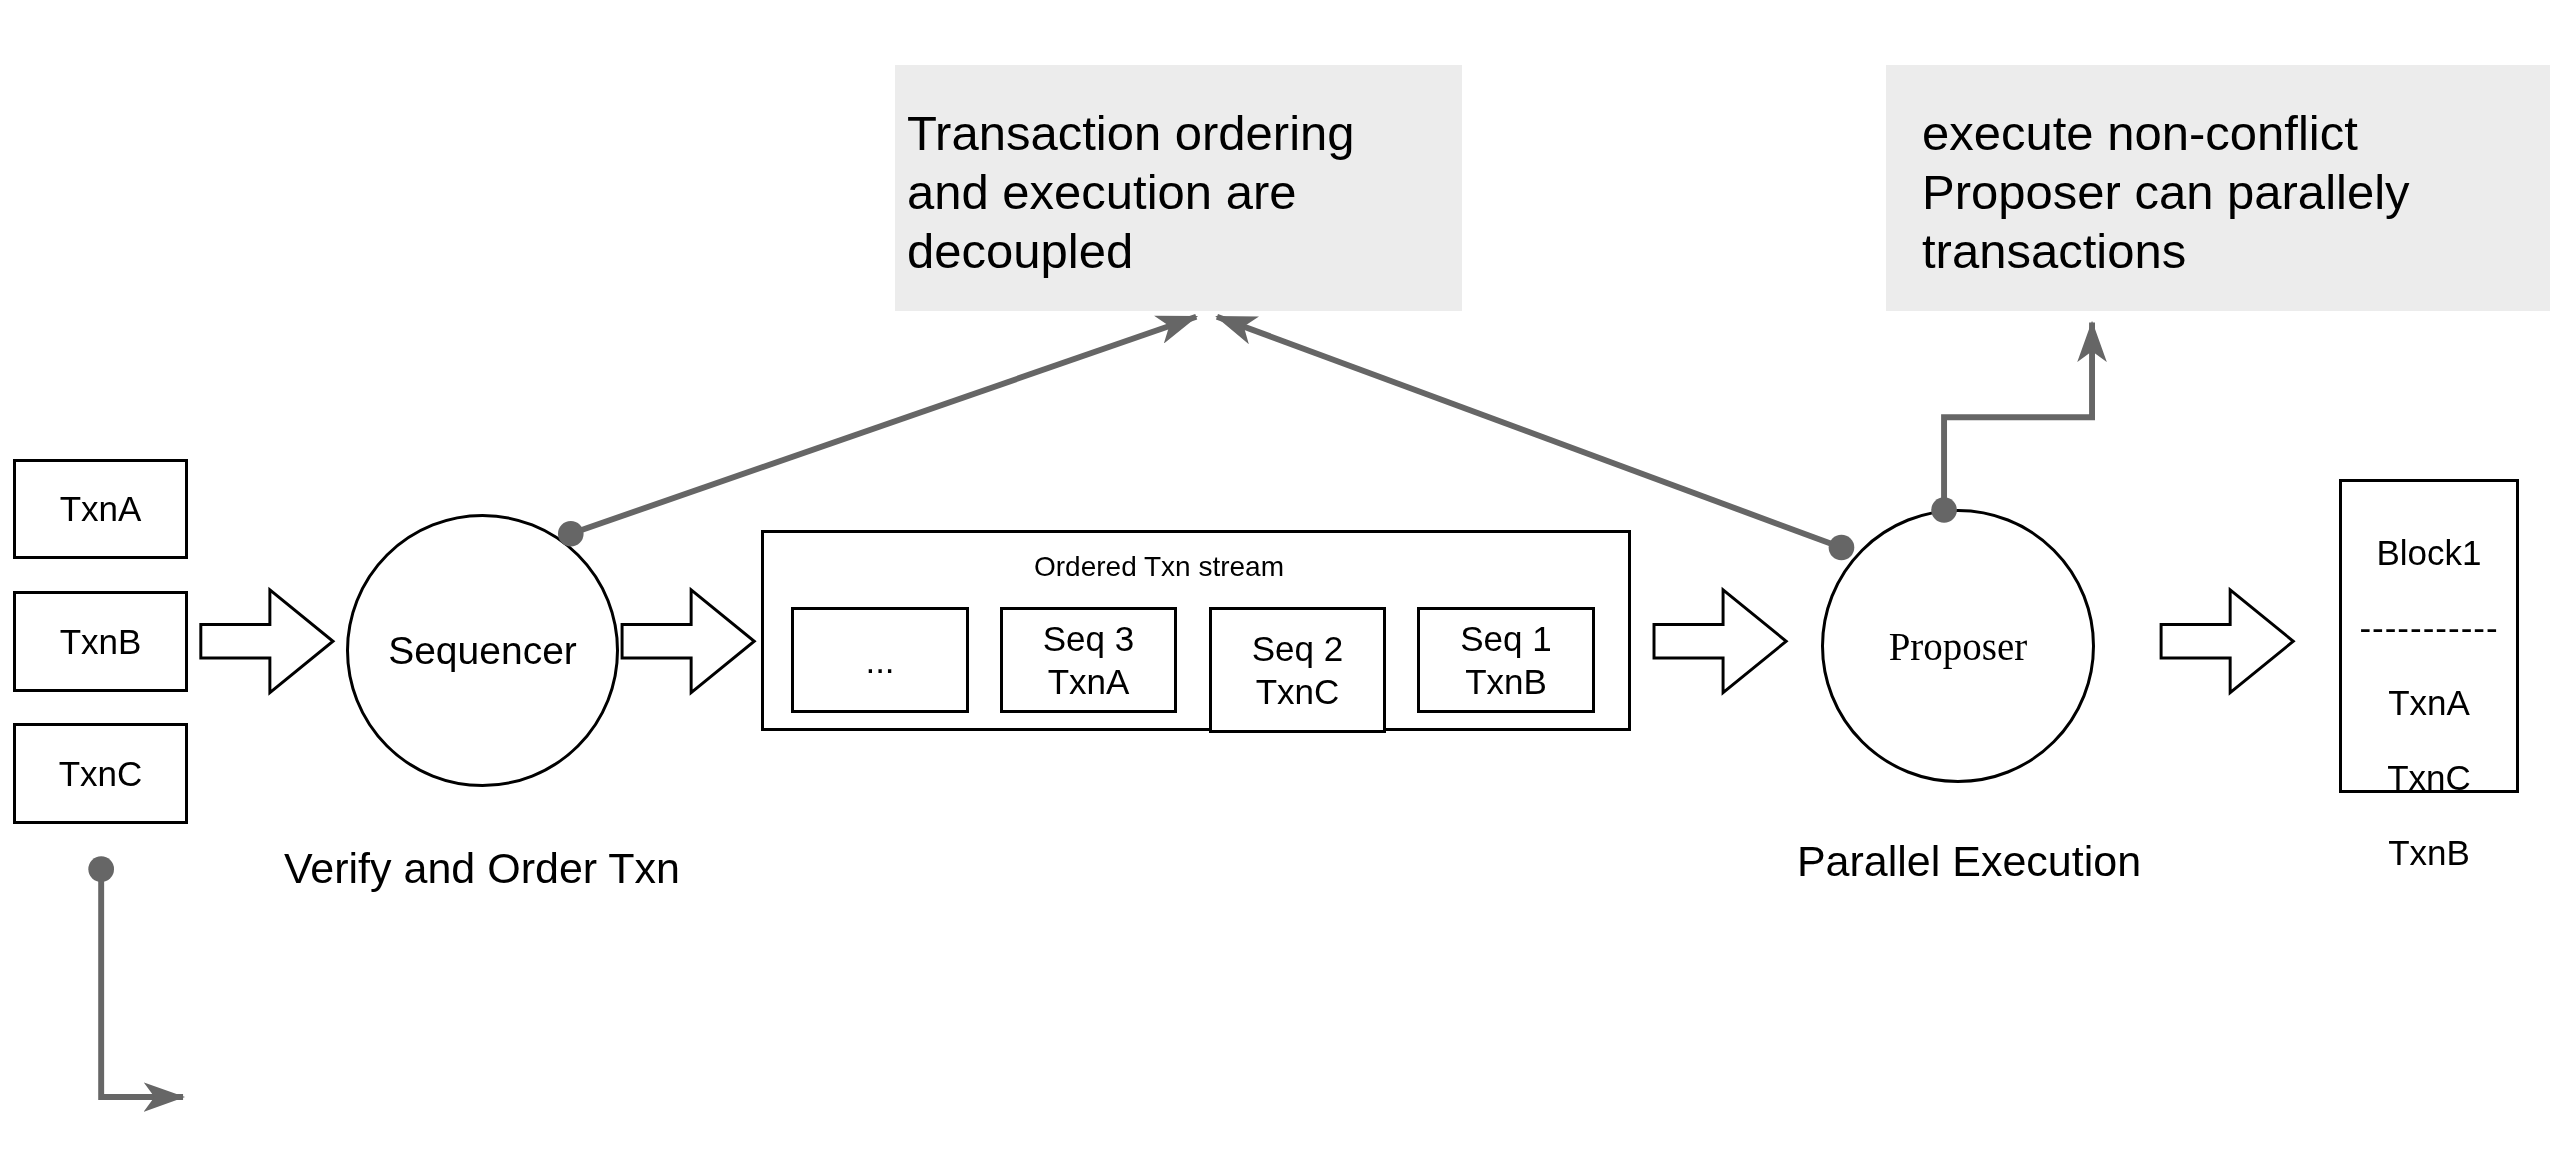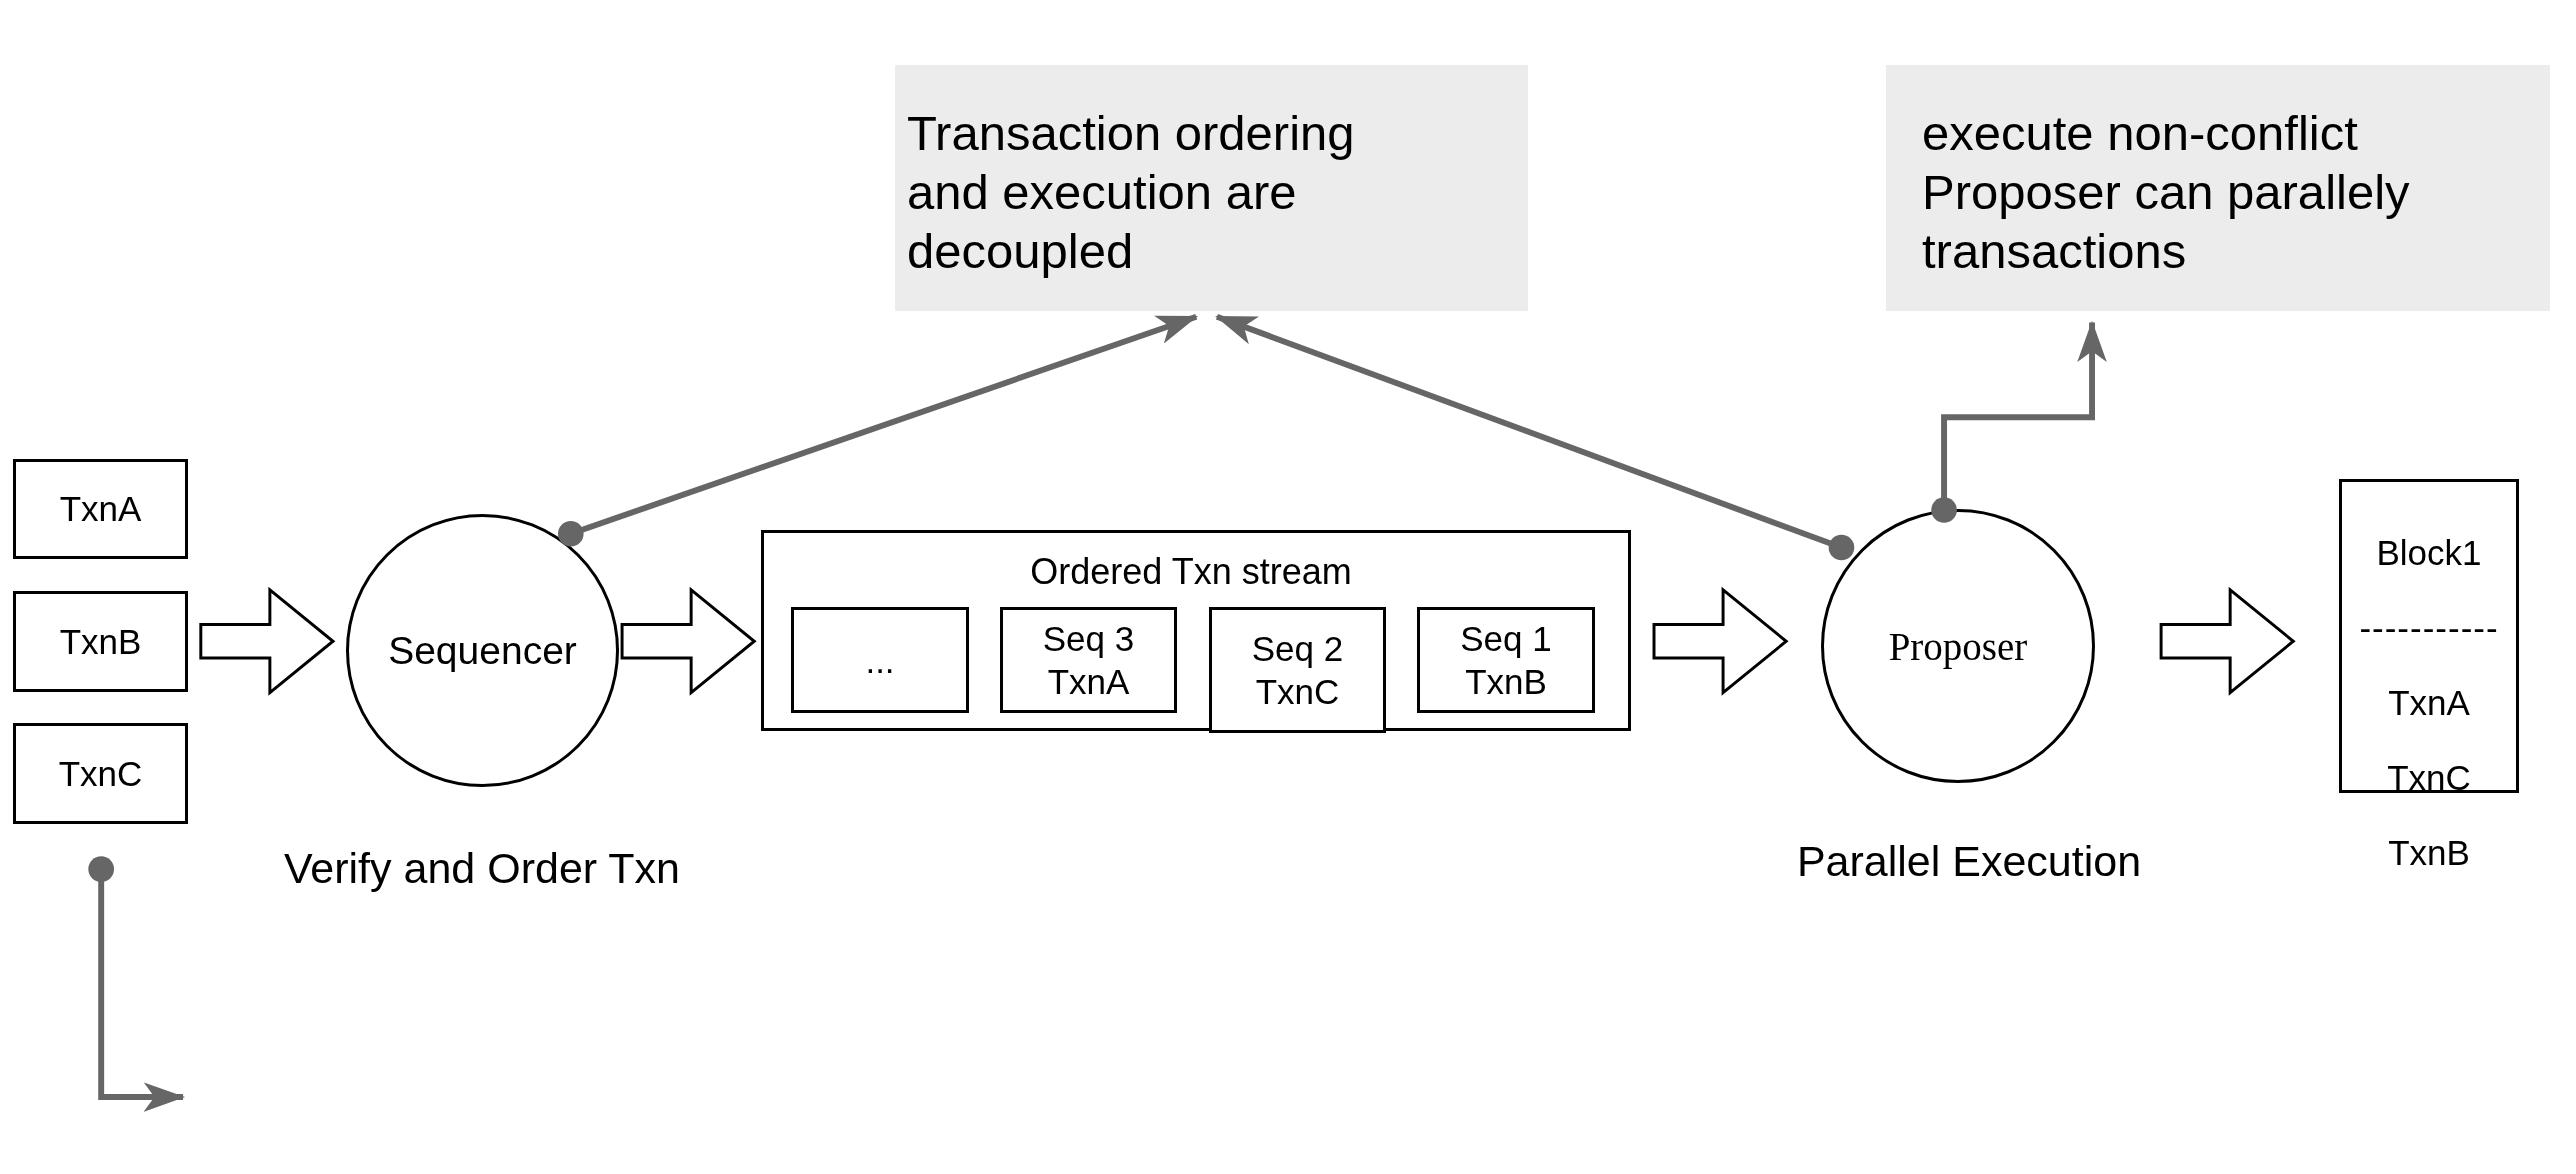--- a/index.html
+++ b/index.html
@@ -55,23 +55,22 @@
     border: 3px solid #000;
     background: #fff;
     z-index: 1;
   }
   .stream-title {
     position: absolute;
     left: 761px;
     top: 551px;
     width: 796px;
     text-align: center;
-    font-size: 36px;
-    z-index: 2;
-    padding-left: 32px;
+    font-size: 28px;
+    z-index: 2;
   }
   .slot-box {
     border: 3px solid #000;
     background: #fff;
     display: flex;
     flex-direction: column;
     align-items: center;
     justify-content: center;
     font-size: 35px;
     line-height: 43px;
@@ -116,21 +115,21 @@
     display: flex;
     align-items: center;
     padding-left: 35px;
   }
 </style>
 </head>
 <body>
 
 <div id="canvas">
 
-  <div class="abs annotation multiline" style="left:895px; top:65px; width:633px; height:246px;padding-left:12px;">
+  <div class="abs annotation multiline" style="left:895px; top:65px; width:567px; height:246px;padding-left:12px;">
     <div>Transaction ordering</div>
     <div>and execution are</div>
     <div>decoupled</div>
   </div>
 
   <div class="abs annotation multiline" style="left:1886px; top:65px; width:664px; height:246px;">
     <div>execute non-conflict</div>
     <div>Proposer can parallely</div>
     <div>transactions</div>
   </div>

